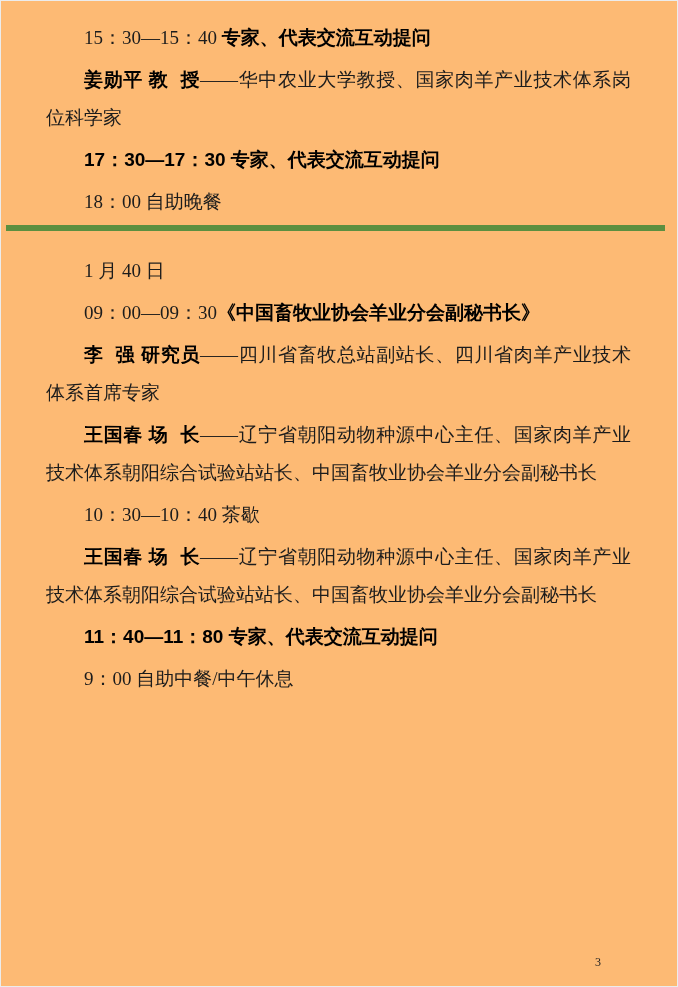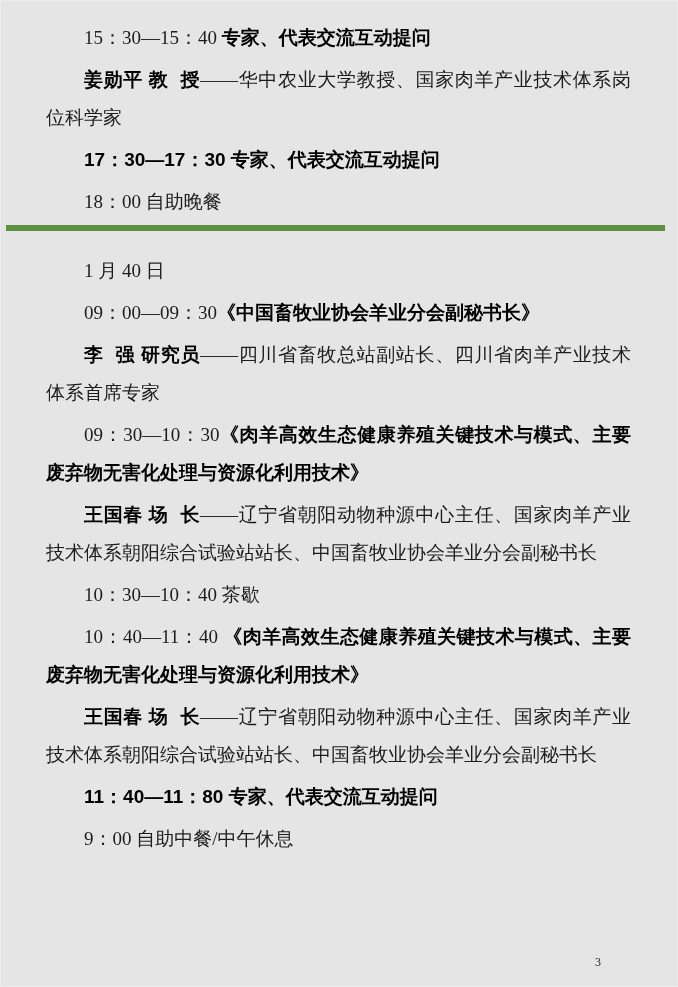--- a/index.html
+++ b/index.html
@@ -1,18 +1,18 @@
 <!DOCTYPE html>
 <html><head>
 <meta charset="utf-8">
 <style>
   html,body{margin:0;padding:0;background:#fafafa;}
   .page{
     width:678px;height:987px;
-    background:#e5e5e5;
+    background:#fdba74;
     position:relative;
     overflow:hidden;
     box-sizing:border-box;
     border:1px solid #ececec;
     font-family:"Liberation Serif","DejaVu Serif",serif;
     color:#1c1c1c;
   }
   .content{
     padding:18px 46px 0 45px;
     font-size:19px;
@@ -51,24 +51,22 @@
     <p><span>15：30—15：40 </span><span class="b">专家、代表交流互动提问</span></p>
     <p><span class="b">姜勋平 教  授</span><span>——华中农业大学教授、国家肉羊产业技术体系岗位科学家</span></p>
     <p><span class="b">17：30—17：30 专家、代表交流互动提问</span></p>
     <p><span>18：00 自助晚餐</span></p>
 
     <div class="divider"></div>
 
     <p><span>1 月 40 日</span></p>
     <p><span>09：00—09：30</span><span class="b">《中国畜牧业协会羊业分会副秘书长》</span></p>
     <p><span class="b">李  强 研究员</span><span>——四川省畜牧总站副站长、四川省肉羊产业技术体系首席专家</span></p>
-    <p><span>09：30—10：30</span><span class="b">《肉羊高效生态健康养殖关键技术与模式、主要废弃物无害化处理与资源化利用技术》</span></p>
     <p><span class="b">王国春 场  长</span><span>——辽宁省朝阳动物种源中心主任、国家肉羊产业技术体系朝阳综合试验站站长、中国畜牧业协会羊业分会副秘书长</span></p>
     <p><span>10：30—10：40 茶歇</span></p>
-    <p><span>10：40—11：40 </span><span class="b">《肉羊高效生态健康养殖关键技术与模式、主要废弃物无害化处理与资源化利用技术》</span></p>
     <p><span class="b">王国春 场  长</span><span>——辽宁省朝阳动物种源中心主任、国家肉羊产业技术体系朝阳综合试验站站长、中国畜牧业协会羊业分会副秘书长</span></p>
     <p><span class="b">11：40—11：80 专家、代表交流互动提问</span></p>
     <p><span>9：00 自助中餐/中午休息</span></p>
 
   </div>
 
   <div class="footer">3</div>
 </div>
 
 </body></html>

